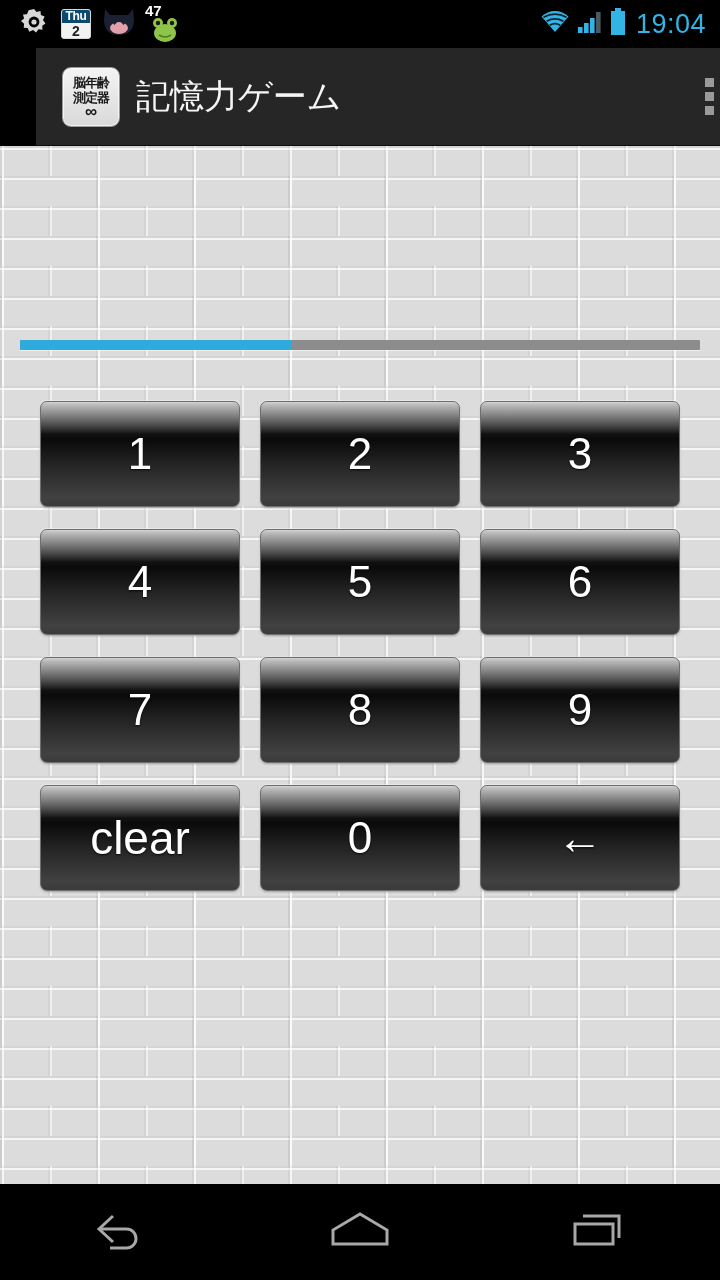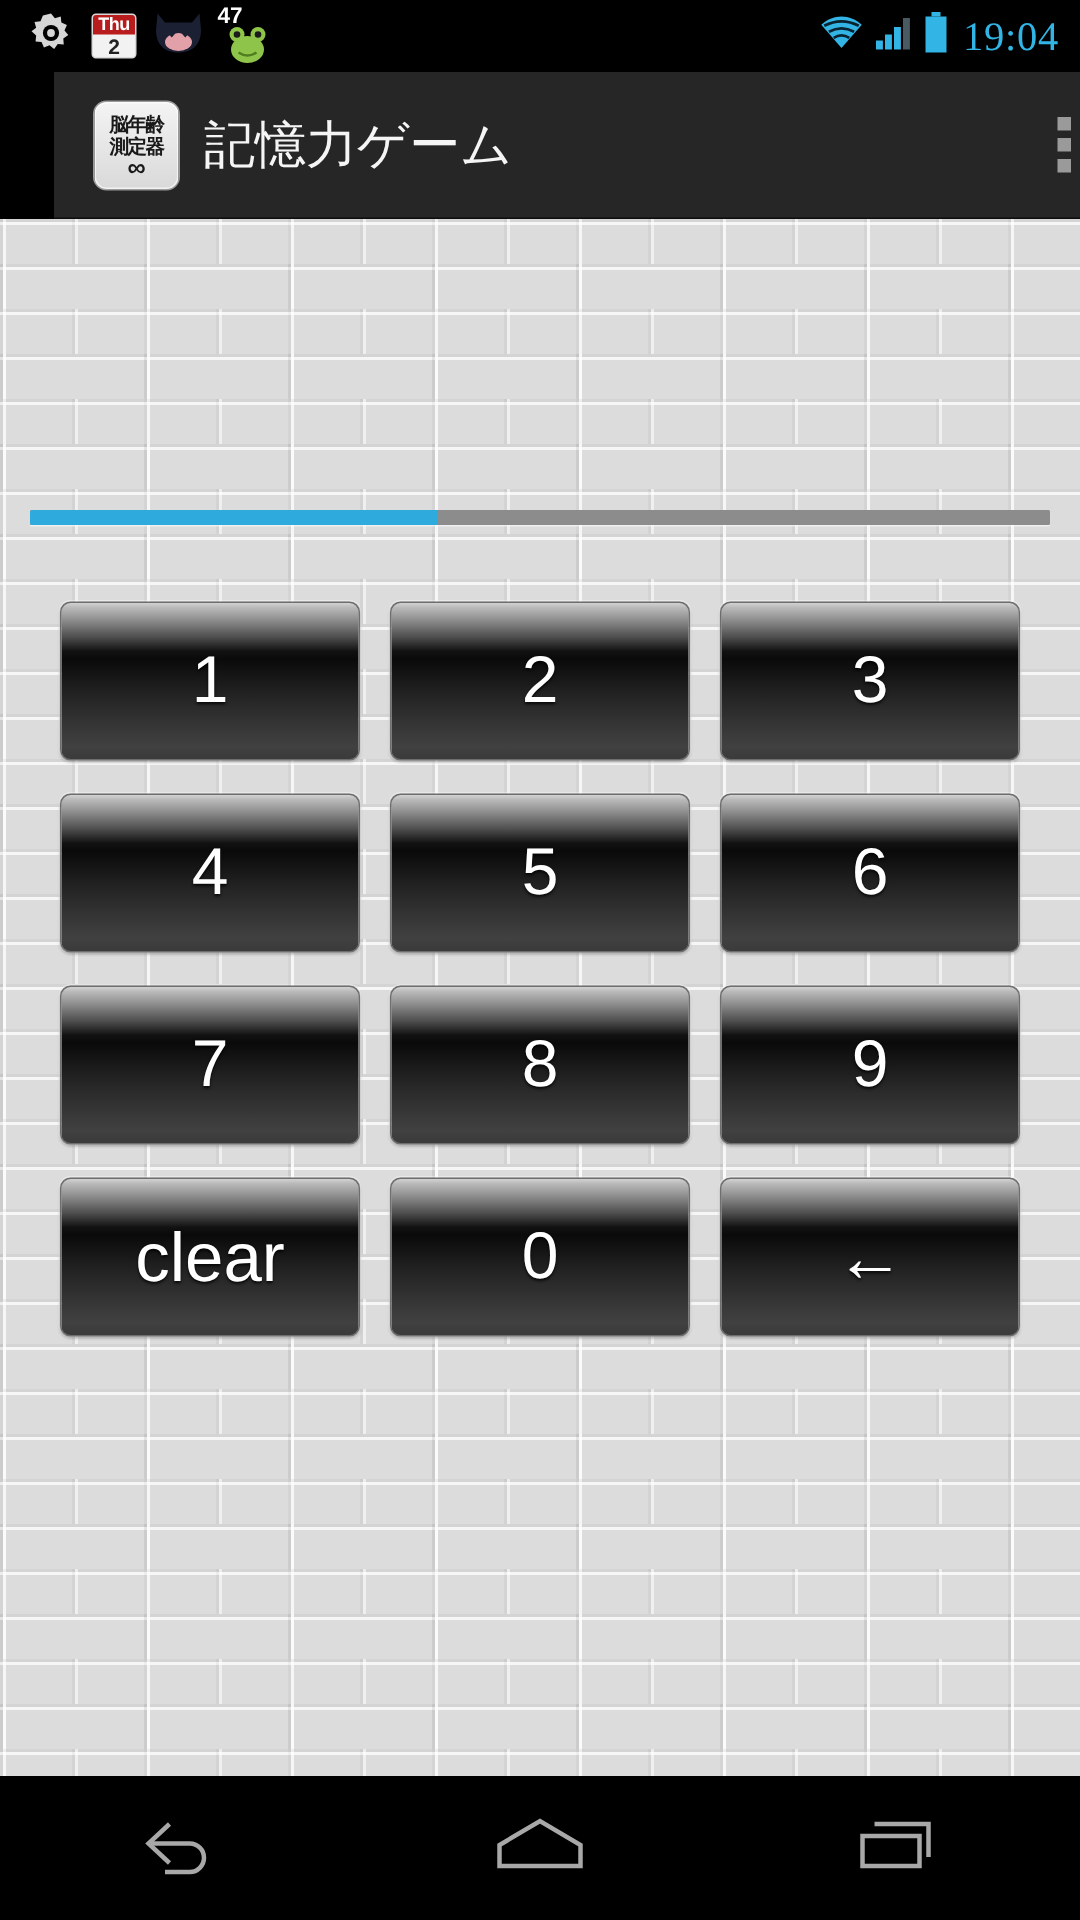--- a/index.html
+++ b/index.html
@@ -10,32 +10,32 @@
     overflow:hidden;
   }
   #screen { position:relative; width:720px; height:1280px; overflow:hidden; }
 
   
   .statusbar {
     position:absolute; left:0; top:0; width:720px; height:48px;
     background:#000; display:flex; align-items:center;
   }
   .sb-left { display:flex; align-items:center; gap:11px; padding-left:18px; flex:1; }
-  .sb-right { display:flex; align-items:center; gap:7px; padding-right:14px;font-family:Liberation Serif, serif; }
+  .sb-right { display:flex; align-items:center; gap:7px; padding-right:14px; }
 
   .ic { display:block; }
 
   
   .cal {
     width:30px; height:30px; border-radius:3px; background:#f2f2f2;
     display:flex; flex-direction:column; overflow:hidden;
     border:1px solid #d8d8d8;
   }
   .cal-top {
-    background:#b91c1c; color:#fff; font-size:12px; font-weight:bold;
+    background:#0c4a6e; color:#fff; font-size:12px; font-weight:bold;
     line-height:13px; text-align:center; letter-spacing:-0.3px;
   }
   .cal-bot {
     flex:1; color:#222; font-size:14px; font-weight:bold;
     text-align:center; line-height:17px;
   }
 
   
   .frogwrap { position:relative; width:32px; height:32px; }
   .frognum {

